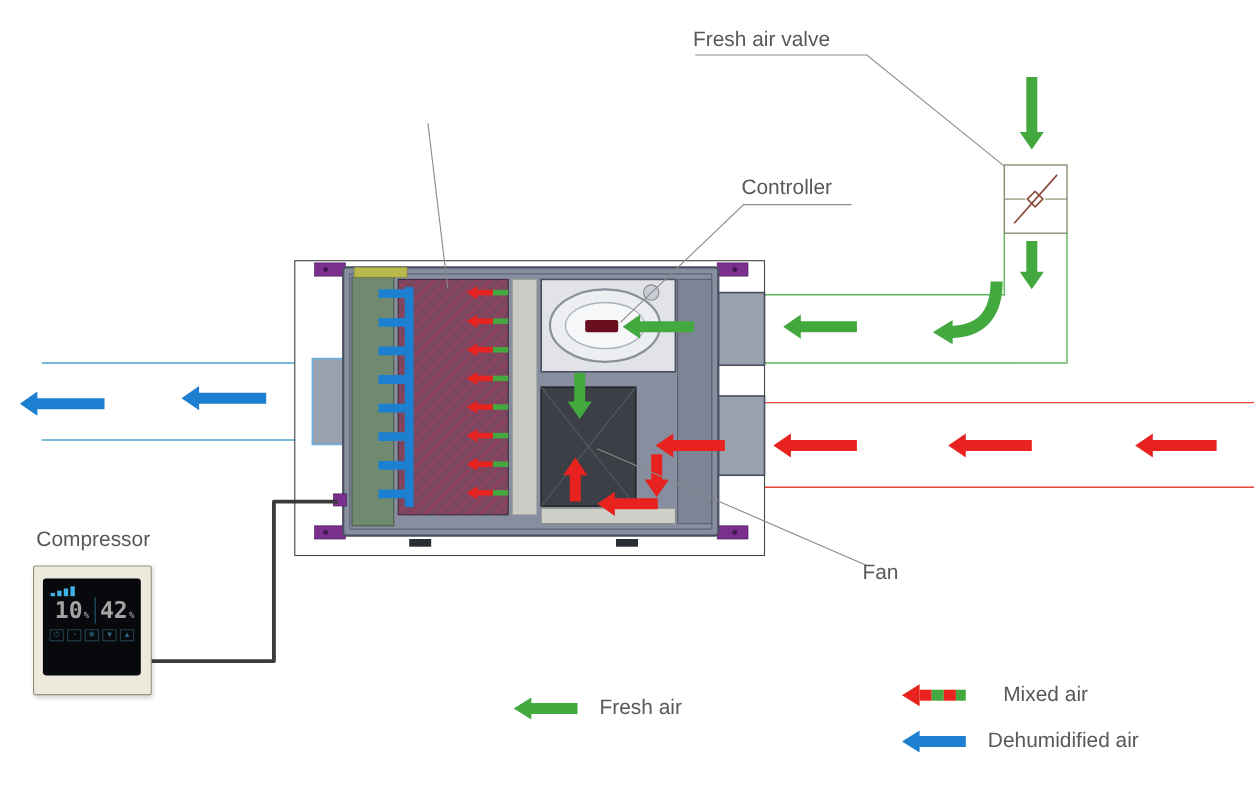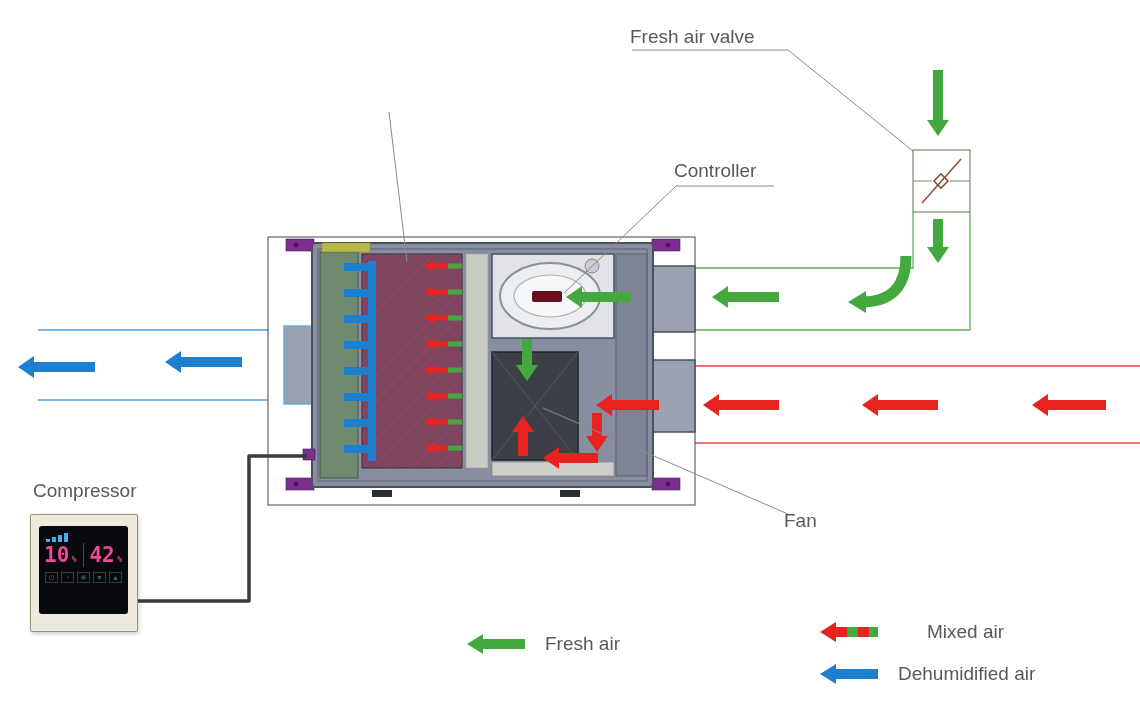--- a/index.html
+++ b/index.html
@@ -10,34 +10,34 @@
   .lbl{position:absolute;color:#58595b;font-size:19px;white-space:nowrap;}
   .lbl-fresh-valve{left:630px;top:26px;}
   .lbl-dehum{left:268px;top:64px;width:292px;text-align:center;line-height:1.4;white-space:normal;}
   .lbl-compressor{left:674px;top:160px;}
   .lbl-fan{left:784px;top:510px;}
   .lbl-controller{left:33px;top:480px;}
 
   .legend-item{position:absolute;display:flex;align-items:center;gap:18px;
                color:#58595b;font-size:19px;white-space:nowrap;}
   .li-fresh{left:465px;top:620px;margin-top:12px;}
-  .li-mixed{left:818px;top:620px;gap:47px;}
+  .li-mixed{left:818px;top:620px;gap:32px;}
   .li-recirc{left:465px;top:662px;}
   .li-dehum{left:818px;top:662px;}
   .larrow{display:block;}
 
   .controller{position:absolute;left:30px;top:514px;width:106px;height:116px;
               background:#edeadd;border:1px solid #98927e;border-radius:2px;
               box-shadow:1px 2px 4px rgba(0,0,0,.18);}
   .ctrl-display{position:absolute;left:8px;top:11px;width:89px;height:88px;
                 background:#07090c;border-radius:3px;padding:3px 5px;box-sizing:border-box;}
   .ctrl-top{display:flex;align-items:flex-end;gap:2px;height:11px;margin:2px 0 1px 2px;}
   .ctrl-top .bar{width:4px;background:#3fb0e8;}
   .b1{height:3px}.b2{height:5px}.b3{height:7px}.b4{height:9px}
-  .ctrl-values{display:flex;align-items:baseline;justify-content:space-between;color:#ec4899;
+  .ctrl-values{display:flex;align-items:baseline;justify-content:flex-end;color:#a3a3a3;
                font-family:"DejaVu Sans Mono",monospace;font-weight:bold;font-size:21px;margin-top:1px;}
   .ctrl-unit{font-size:8px;margin:0 1px;}
   .ctrl-divider{width:1px;height:24px;background:#2a5a74;margin:0 4px;align-self:center;}
   .ctrl-buttons{display:flex;justify-content:space-between;margin-top:5px;padding:0 1px;}
   .ctrl-btn{width:13px;height:11px;border:1px solid #23404f;color:#2e6a84;font-size:7px;
             line-height:10px;text-align:center;box-sizing:border-box;overflow:hidden;}
 </style>
 </head>
 <body>
 

